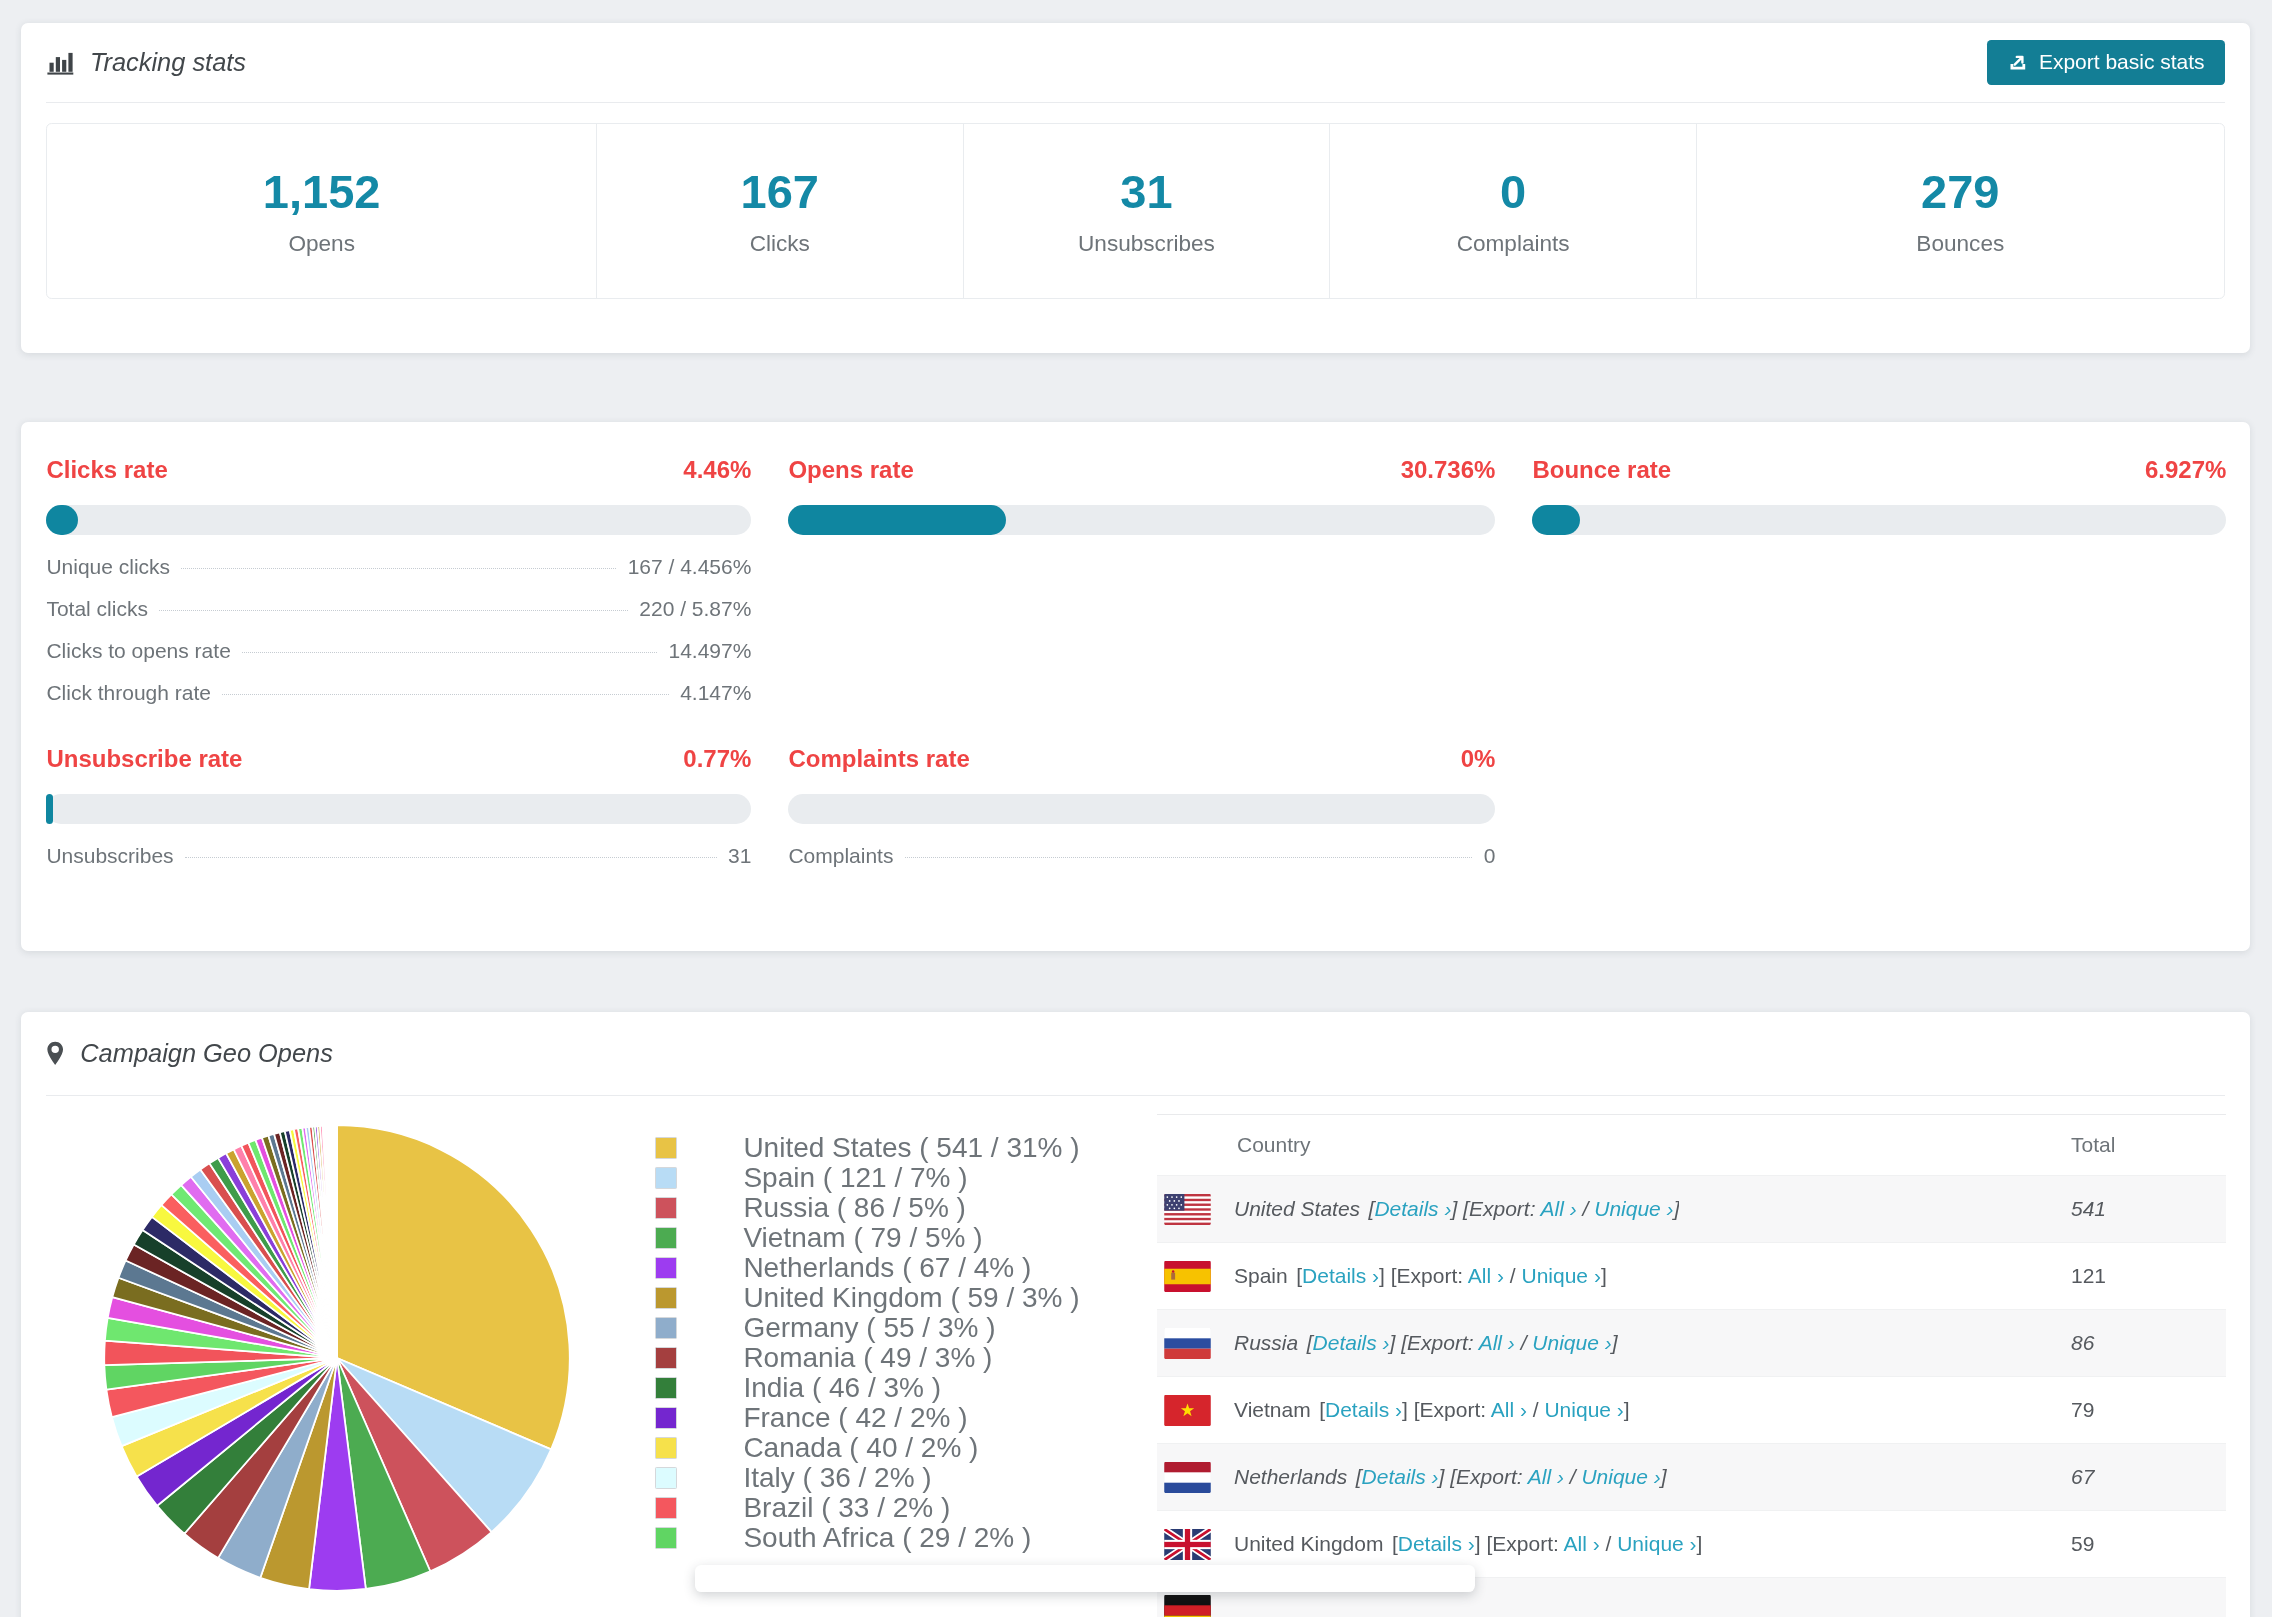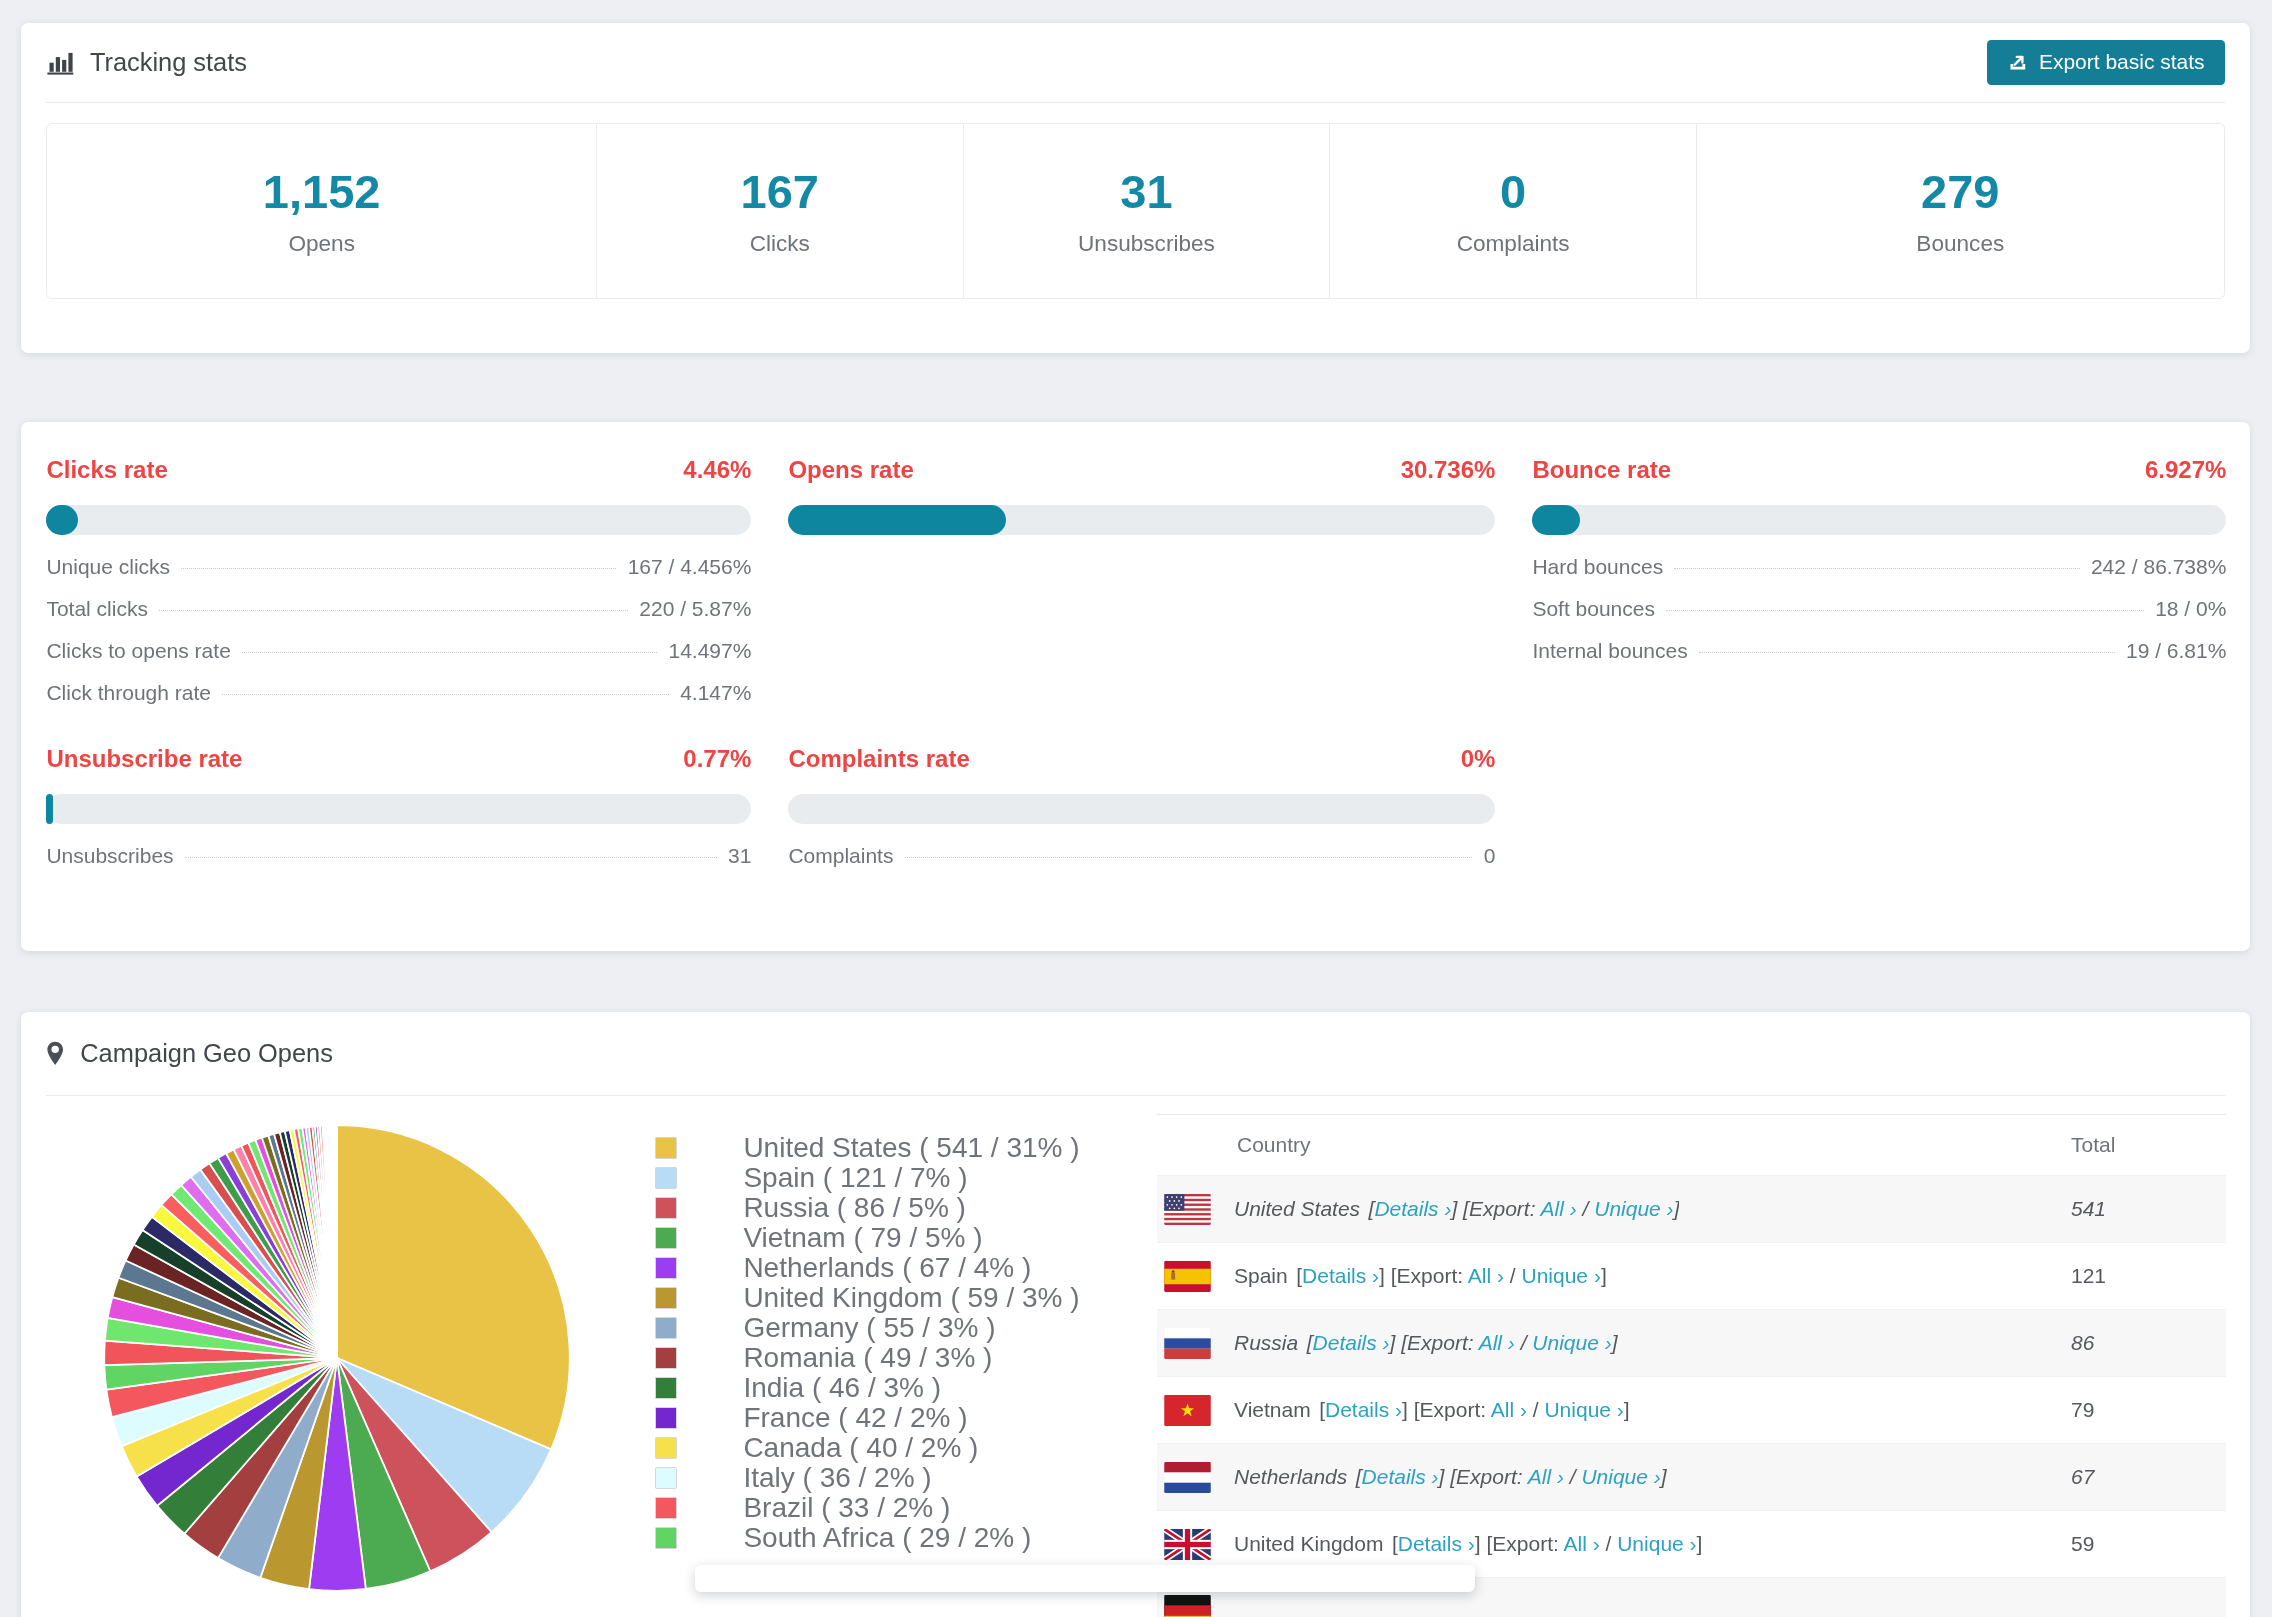--- a/index.html
+++ b/index.html
@@ -4,21 +4,21 @@
 <style>
   html,body{margin:0;padding:0;}
   body{
     width:2273px;height:1618px;position:relative;overflow:hidden;
     background:#edeff2;
     font-family:"Liberation Sans","DejaVu Sans",sans-serif;
     color:#55595e;
   }
   .card{position:absolute;background:#fff;border-radius:7px;box-shadow:0 1.4px 7px rgba(60,70,80,.12);}
   .card-head{display:flex;align-items:center;justify-content:space-between;padding:0 25.4px;}
-  .head-title{display:flex;align-items:center;gap:15.5px;font-size:25.4px;color:#42474b;}
+  .head-title{display:flex;align-items:center;gap:15.5px;font-size:25.4px;color:#42474b;font-style:italic;}
   .head-title .ttl{white-space:nowrap;}
   .divider{border-top:1.4px solid #e9ebee;margin:0 25.4px;}
 
   
   #card-tracking{left:21px;top:22.6px;width:2229px;height:330px;}
   #card-tracking .card-head{height:79px;}
   .export-btn{display:flex;align-items:center;gap:11.3px;background:#137e95;color:#fff;
     font-size:21px;height:45px;padding:0 20px;border:none;border-radius:4.2px;cursor:pointer;}
   #stats-row{display:flex;margin:20px 25.4px 0;height:174px;border:1.4px solid #e9ecef;border-radius:5.6px;background:#fff;}
   .stat-cell{display:flex;flex-direction:column;align-items:center;justify-content:center;flex:1;}
@@ -164,37 +164,20 @@
           <div class="rate-fill" style="width: 30.736%; min-width: 7px;"></div>
         </div>
       </div>
       <div class="rate-block">
         <div class="rate-head">
           <span class="rate-title">Bounce rate</span>
           <span class="rate-value">6.927%</span>
         </div>
         <div class="rate-bar">
           <div class="rate-fill" style="width: 6.927%; min-width: 7px;"></div>
-        </div>
-        <div class="rate-rows">
-          <div class="rate-row">
-            <span class="lbl">Hard bounces</span>
-            <span class="leader"></span>
-            <span class="val">242 / 86.738%</span>
-          </div>
-          <div class="rate-row">
-            <span class="lbl">Soft bounces</span>
-            <span class="leader"></span>
-            <span class="val">18 / 0%</span>
-          </div>
-          <div class="rate-row">
-            <span class="lbl">Internal bounces</span>
-            <span class="leader"></span>
-            <span class="val">19 / 6.81%</span>
-          </div>
         </div>
       </div>
       <div class="rate-block">
         <div class="rate-head">
           <span class="rate-title">Unsubscribe rate</span>
           <span class="rate-value">0.77%</span>
         </div>
         <div class="rate-bar">
           <div class="rate-fill" style="width: 0.77%; min-width: 7px;"></div>
         </div>

